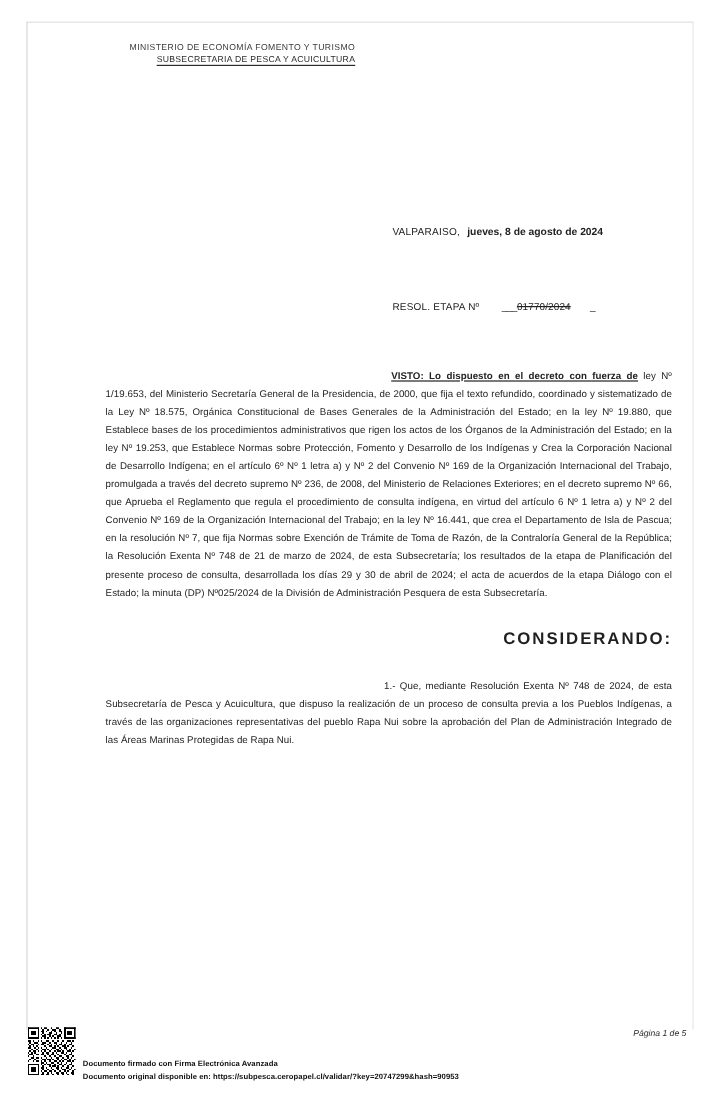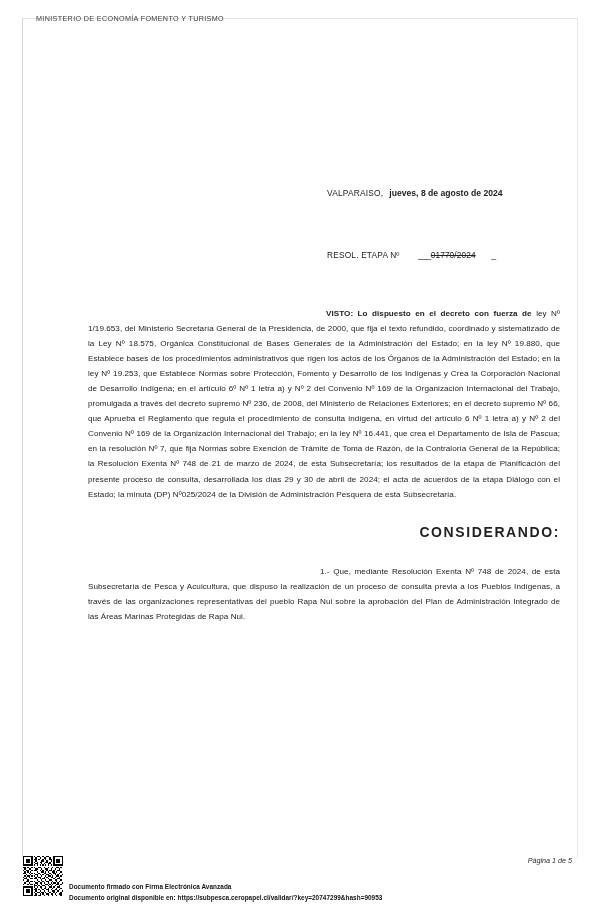--- a/index.html
+++ b/index.html
@@ -34,23 +34,23 @@
     position: absolute;
     left: 577px; top: 18px;
     width: 1px; height: 840px;
     background: #e8e8e8;
   }
 
   
   .header {
     position: absolute;
     left: 36px;
-    top: 14px;
+    top: 35px;
     width: 260px;
-    text-align: left;
+    text-align: right;
     line-height: 1.25;
   }
   .ministry {
     font-size: 7.2px;
     letter-spacing: 0.35px;
     color: #3a3a3a;
     white-space: nowrap;
   }
   .subsecretary {
     font-size: 7.2px;
@@ -128,20 +128,21 @@
     color: #232323;
     margin: 0 0 14px 0;
     letter-spacing: 0.05px;
   }
   .para .lead {
     display: inline-block;
     width: 238px;
   }
   .para .kw {
     font-weight: bold;
+    text-decoration: underline;
   }
 
   .considerando {
     font-size: 14px;
     letter-spacing: 1.6px;
     text-align: right;
     margin: 22px 0 24px 0;
     color: #1f1f1f;
     font-weight: bold;
   }
@@ -182,20 +183,21 @@
 <body>
 
 <div class="page">
 
   <div class="edge-top"></div>
   <div class="edge-left"></div>
   <div class="edge-right"></div>
 
   <div class="header">
     <div class="ministry">MINISTERIO DE ECONOMÍA FOMENTO Y TURISMO</div>
+    <div class="subsecretary">SUBSECRETARIA DE PESCA Y ACUICULTURA</div>
   </div>
 
 
   <div class="place-date">
     <span class="city">VALPARAISO,</span><span class="date">jueves, 8 de agosto de 2024</span>
   </div>
 
   <div class="resol">
     <span>RESOL. ETAPA Nº</span>
     <span class="dashes">___</span><span class="num">01770/2024</span><span class="dashes">_</span>

